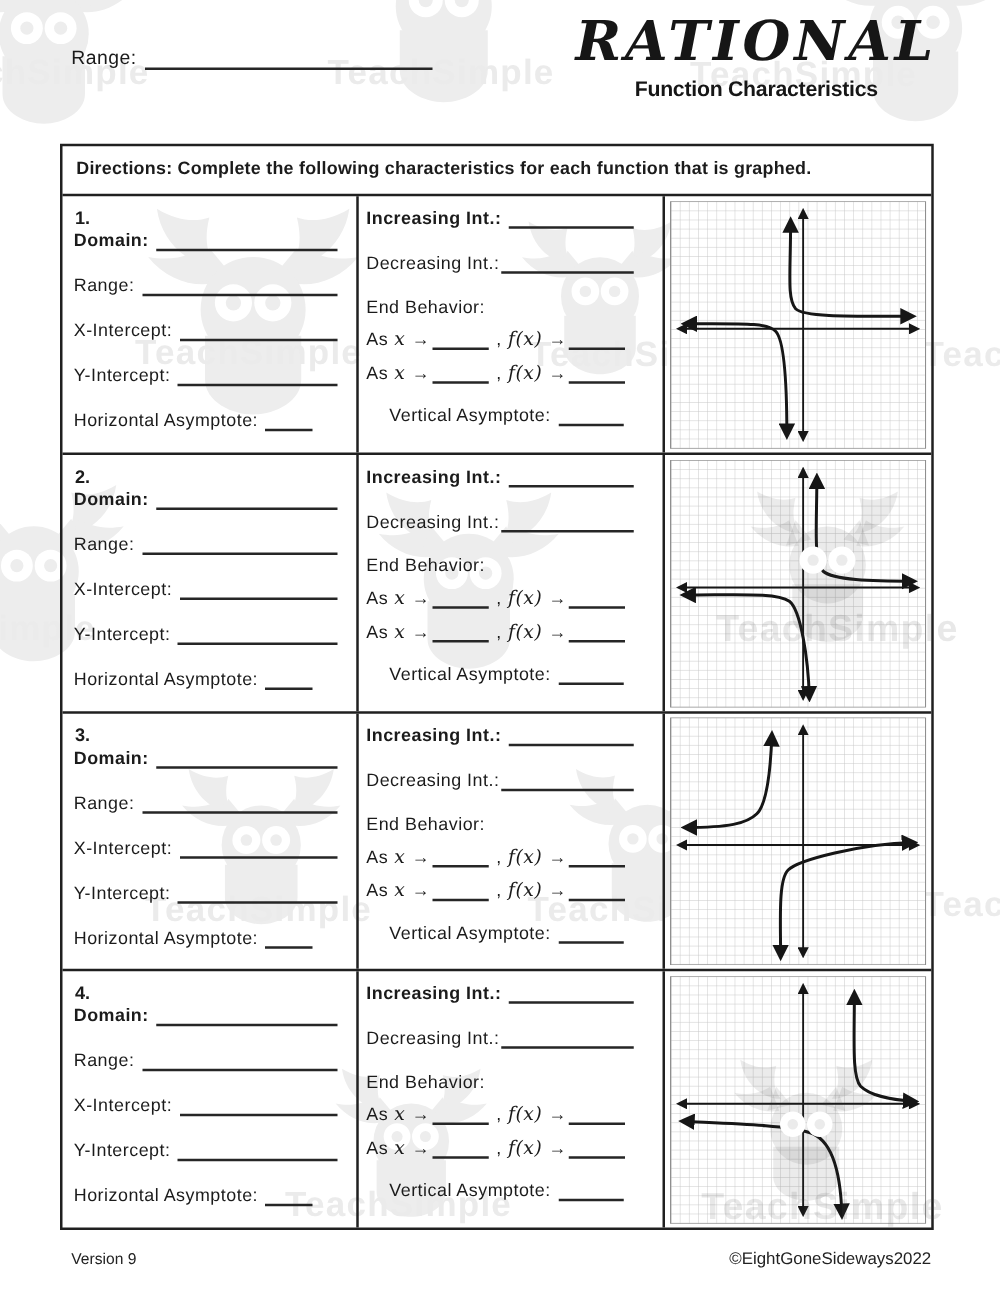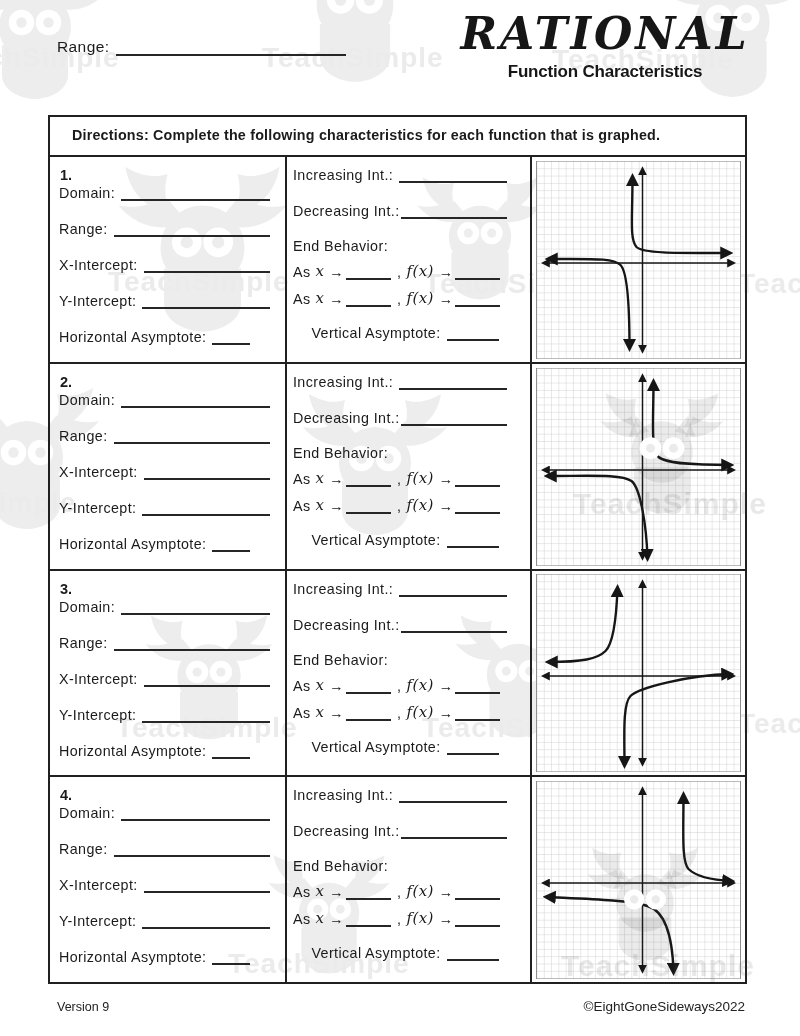--- a/index.html
+++ b/index.html
@@ -25,30 +25,30 @@
   .title-script {
     font-family:"DejaVu Serif", serif; font-style:italic; font-weight:bold;
     font-size:44px; letter-spacing:3px; line-height:52px; color:#161616;
   }
   .title-sub { font-size:17px; font-weight:bold; letter-spacing:-0.2px; margin-top:2px; color:#161616; }
   
   .wtable {
     position:absolute; z-index:1; left:48px; top:115px; width:699px; height:869px;
     border:2px solid #202020; display:flex; flex-direction:column;
   }
-  .dirrow { height:40px; border-bottom:2px solid #202020; padding:10px 22px; font-size:14.3px; font-weight:bold; letter-spacing:0.2px; }
+  .dirrow { height:40px; border-bottom:2px solid #202020; padding:10px 11px; font-size:14.3px; font-weight:bold; letter-spacing:0.2px; }
   .trow { flex:1; display:flex; border-bottom:2px solid #202020; min-height:0; }
   .trow:last-child { border-bottom:none; }
   .cleft  { width:237px; border-right:2px solid #202020; padding:8px 14px 0 9px; }
   .cmid   { width:245px; border-right:2px solid #202020; padding:8px 13px 0 6px; }
   .cgraph { flex:1; display:flex; align-items:center; justify-content:center; }
   .num { font-weight:bold; font-size:14.5px; margin:2px 0 0 1px; }
   .fl { display:flex; align-items:flex-end; font-size:14.3px; letter-spacing:0.4px; white-space:nowrap; }
   .fl .bl { margin-left:6px; }
-  .mt0 { margin-top:1px; } .mt19 { margin-top:19px; } .mt17{ margin-top:17px;justify-content:center; }
+  .mt0 { margin-top:1px;font-weight:bold; } .mt19 { margin-top:19px; } .mt17{ margin-top:17px;justify-content:center; }
   .mt6 { margin-top:8px; } .mt8 { margin-top:9px; }
   .w38 { width:38px; } .w45 { width:45px; } .w52 { width:52px; }
   .asline { font-size:14.3px; }
   .mv { font-family:"DejaVu Serif", serif; font-style:italic; font-size:15px; margin:0 3px 0 5px; }
   .arr { margin:0 0 0 2px; }
   .cm { margin:0 5px 0 6px; }
   .asline .bl { margin-left:2px; height:15px; }
   
   .graph { display:block; margin-top:1px; }
   .axis { stroke:#161616; stroke-width:1.5; }

